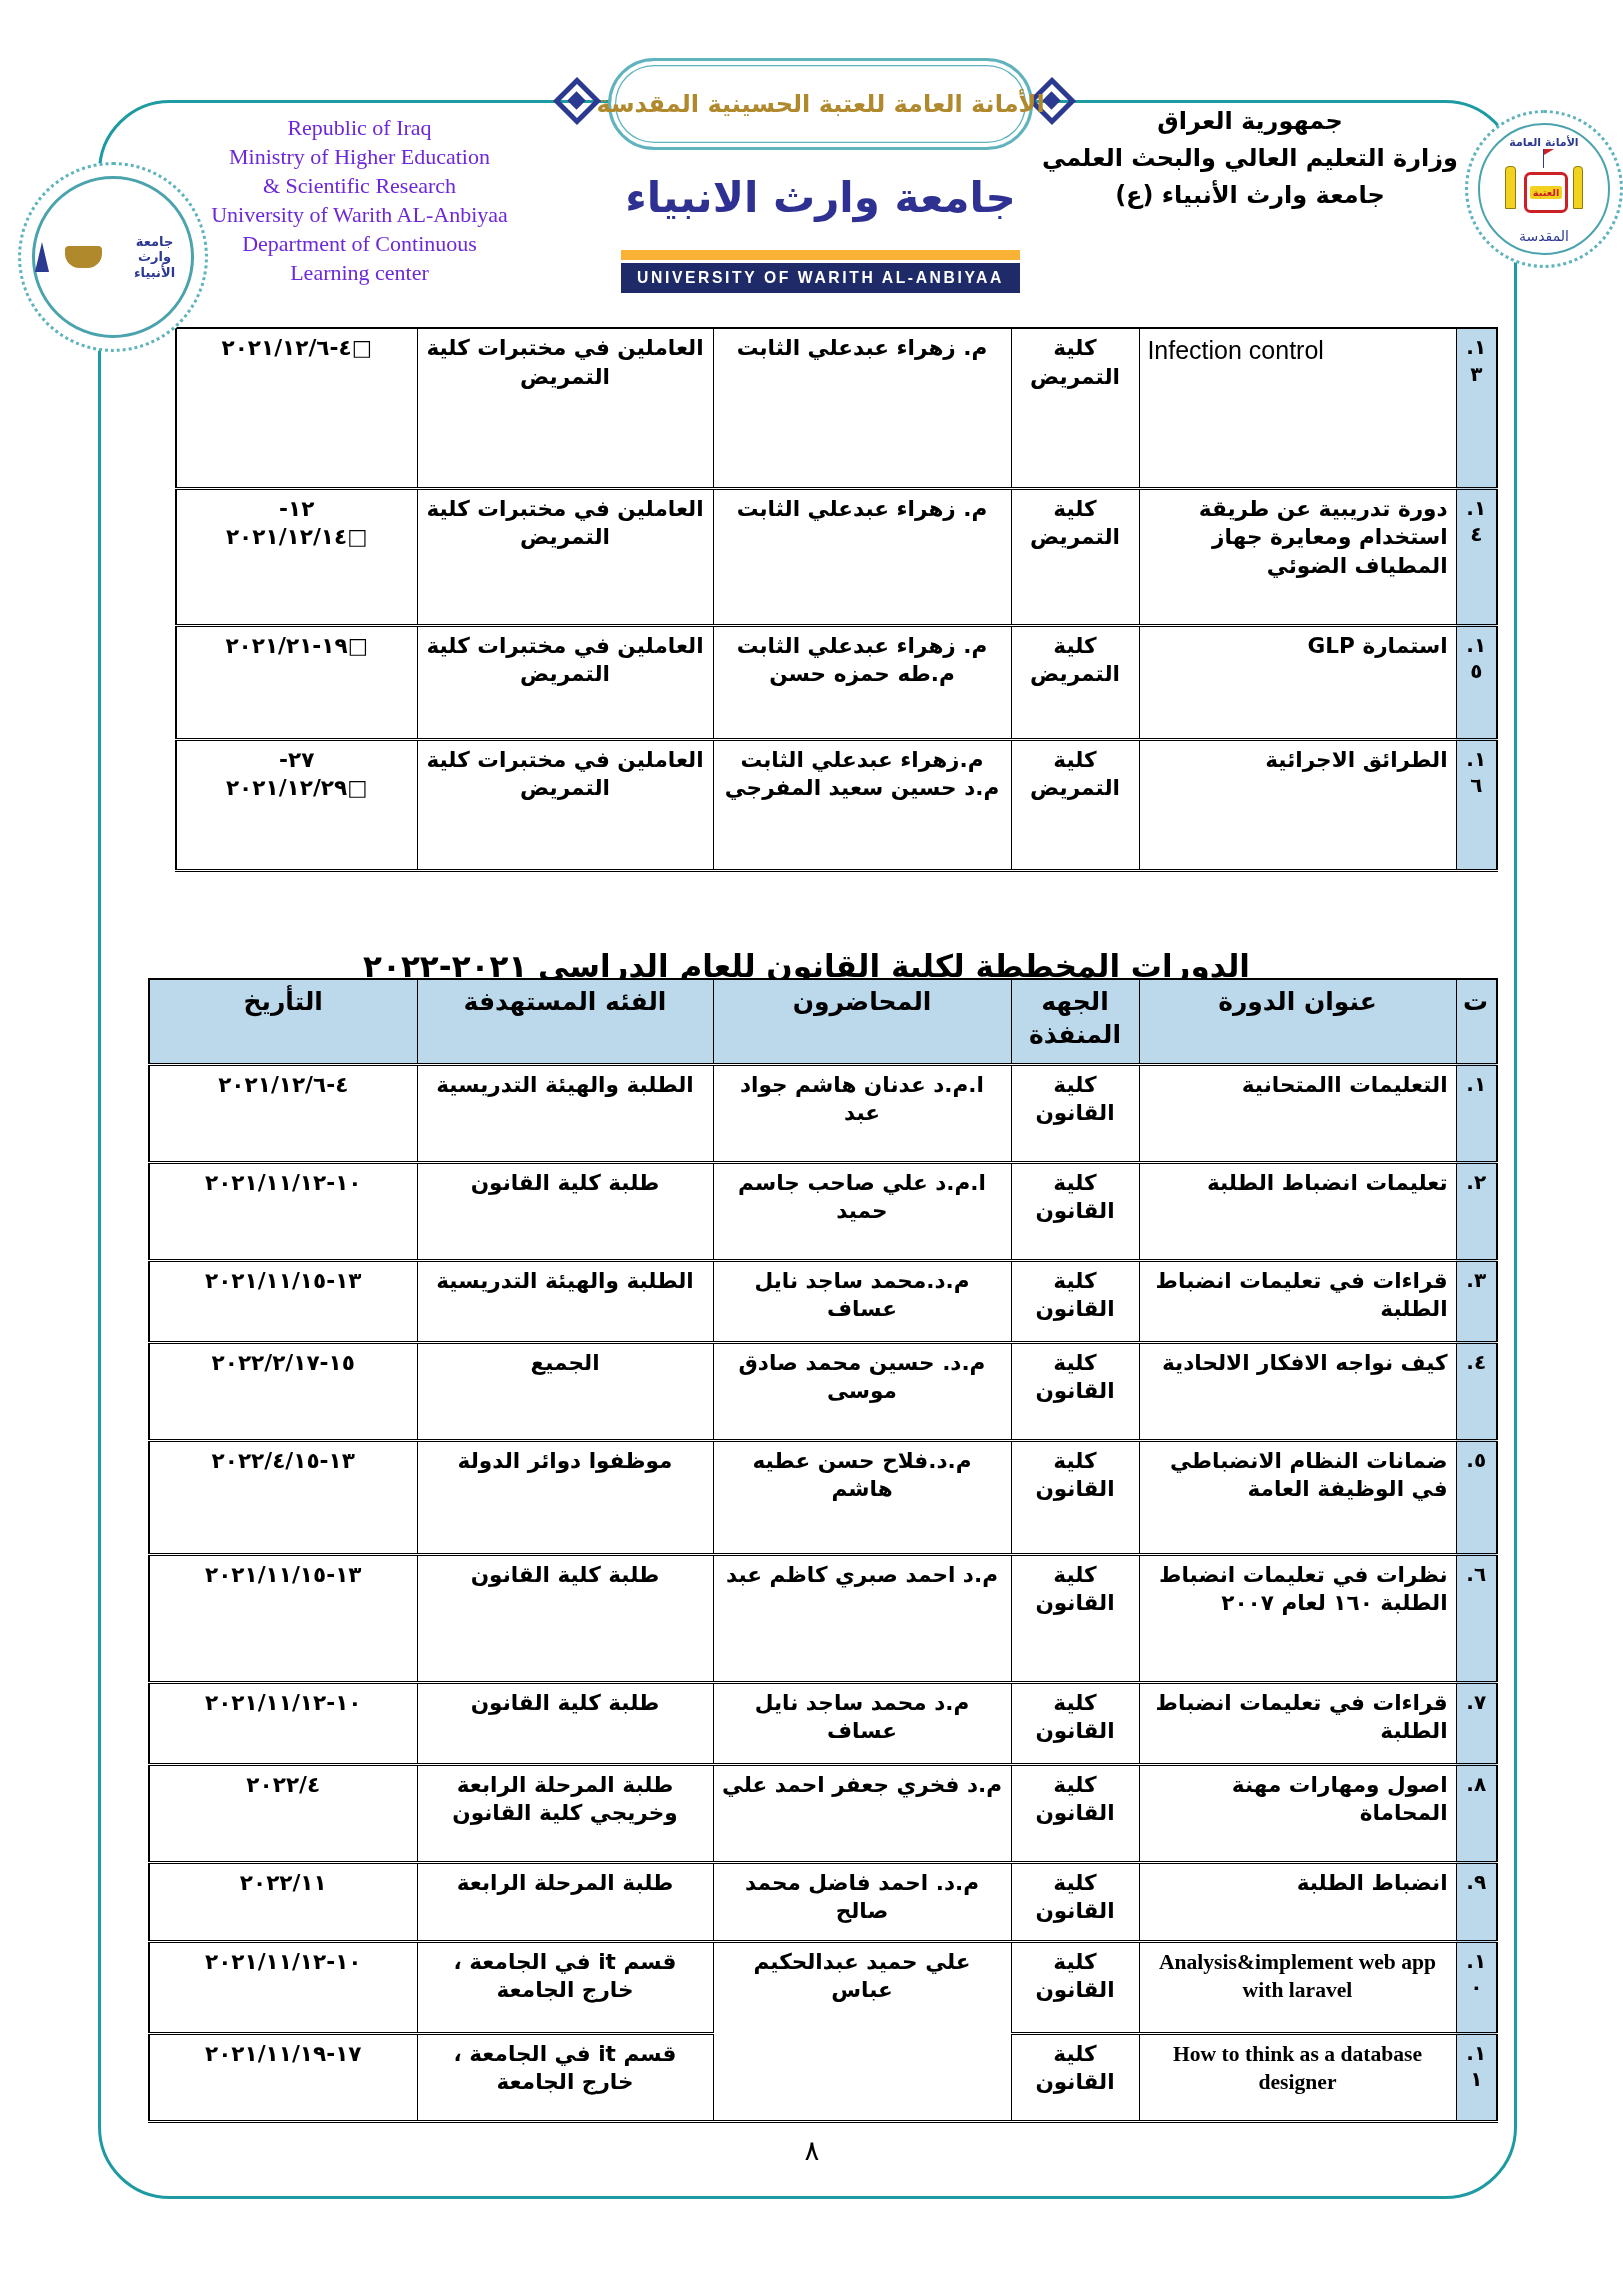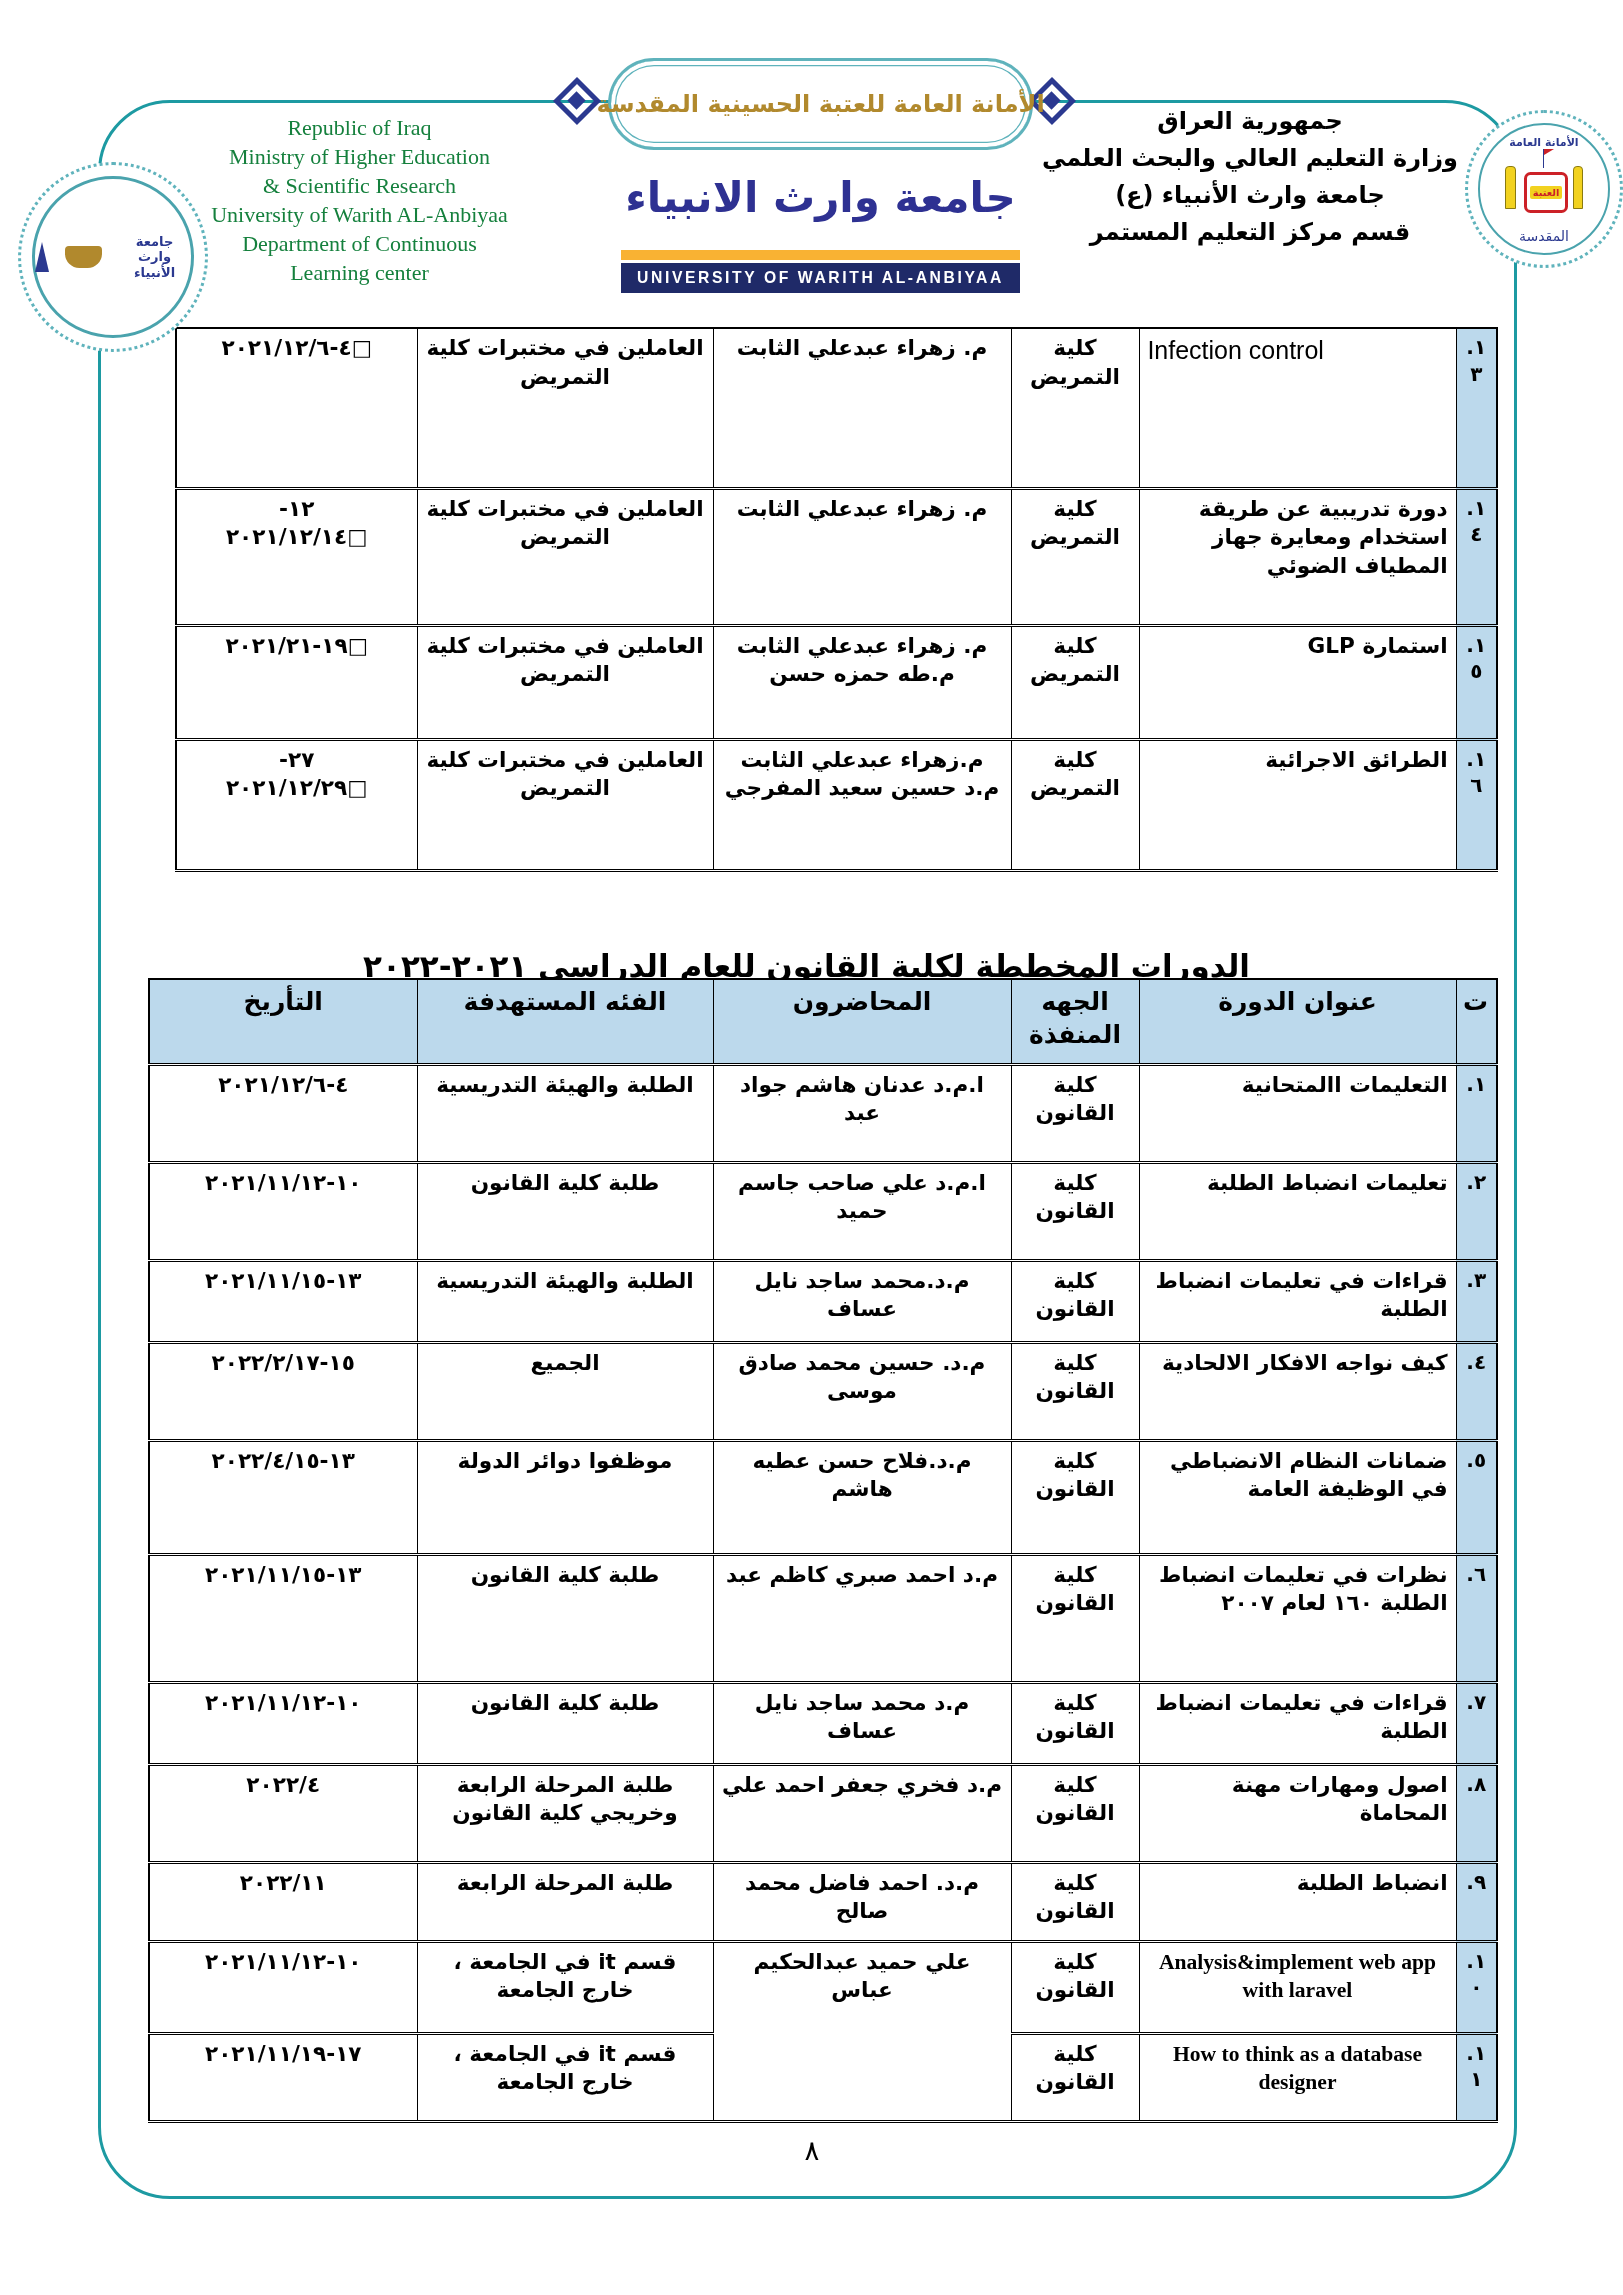--- a/index.html
+++ b/index.html
@@ -52,21 +52,21 @@
   .minaret{position:absolute;top:41px;width:8.5px;height:41px;background:#f2d21f;border:1.3px solid #8a7a10;border-radius:3.9px 3.9px 0 0;}
   .minaret.m1{left:25px;} .minaret.m2{right:25px;}
   .shrine{position:absolute;top:47px;left:44px;width:38px;height:35px;border:3.9px solid #cc2127;border-radius:6.5px;background:#fff;display:flex;align-items:center;justify-content:center;}
   .shrine span{background:#f2d21f;color:#cc2127;font-weight:bold;font-size:9.8px;padding:0.7px 2.6px;border-radius:2px;}
   .flag{position:absolute;top:23.6px;left:63px;width:1.3px;height:19.6px;background:#2b3990;}
   .flag:before{content:"";position:absolute;left:1.3px;top:0;width:0;height:0;border-top:6.5px solid #cc2127;border-right:10.5px solid transparent;}
   
   .hdr-en{
     position:absolute;left:134px;top:113px;width:451px;z-index:2;
     font-family:"Liberation Serif","DejaVu Serif",serif;
-    font-size:22px;line-height:29px;text-align:center;color:#15803d;
+    font-size:22px;line-height:29px;text-align:center;color:#6d28d9;
   }
   .hdr-ar{
     position:absolute;left:1021px;top:103px;width:458px;z-index:2;
     font-size:24px;line-height:37px;font-weight:bold;text-align:center;color:#000;direction:rtl;
   }
   .center-logo{position:absolute;left:621px;top:149px;width:399px;z-index:3;text-align:center;}
   .center-logo .callig{
     color:#2e3192;font-weight:bold;font-size:42px;line-height:98px;white-space:nowrap;
   }
   .center-logo .stripe{height:10.5px;background:#f9b233;margin-top:2.6px;}
@@ -168,21 +168,20 @@
   <div>&amp; Scientific Research</div>
   <div>University of  Warith AL-Anbiyaa</div>
   <div>Department of Continuous</div>
   <div>Learning center</div>
 </div>
 
 <div class="hdr-ar">
   <div>جمهورية العراق</div>
   <div>وزارة التعليم العالي والبحث العلمي</div>
   <div>جامعة وارث الأنبياء (ع)</div>
-  <div>قسم مركز التعليم المستمر</div>
 </div>
 
 <div class="center-logo">
   <div class="callig">جامعة وارث الانبياء</div>
   <div class="stripe"></div>
   <div class="banner">UNIVERSITY OF WARITH AL-ANBIYAA</div>
 </div>
 
 <table class="t1" dir="rtl">
   <colgroup>

